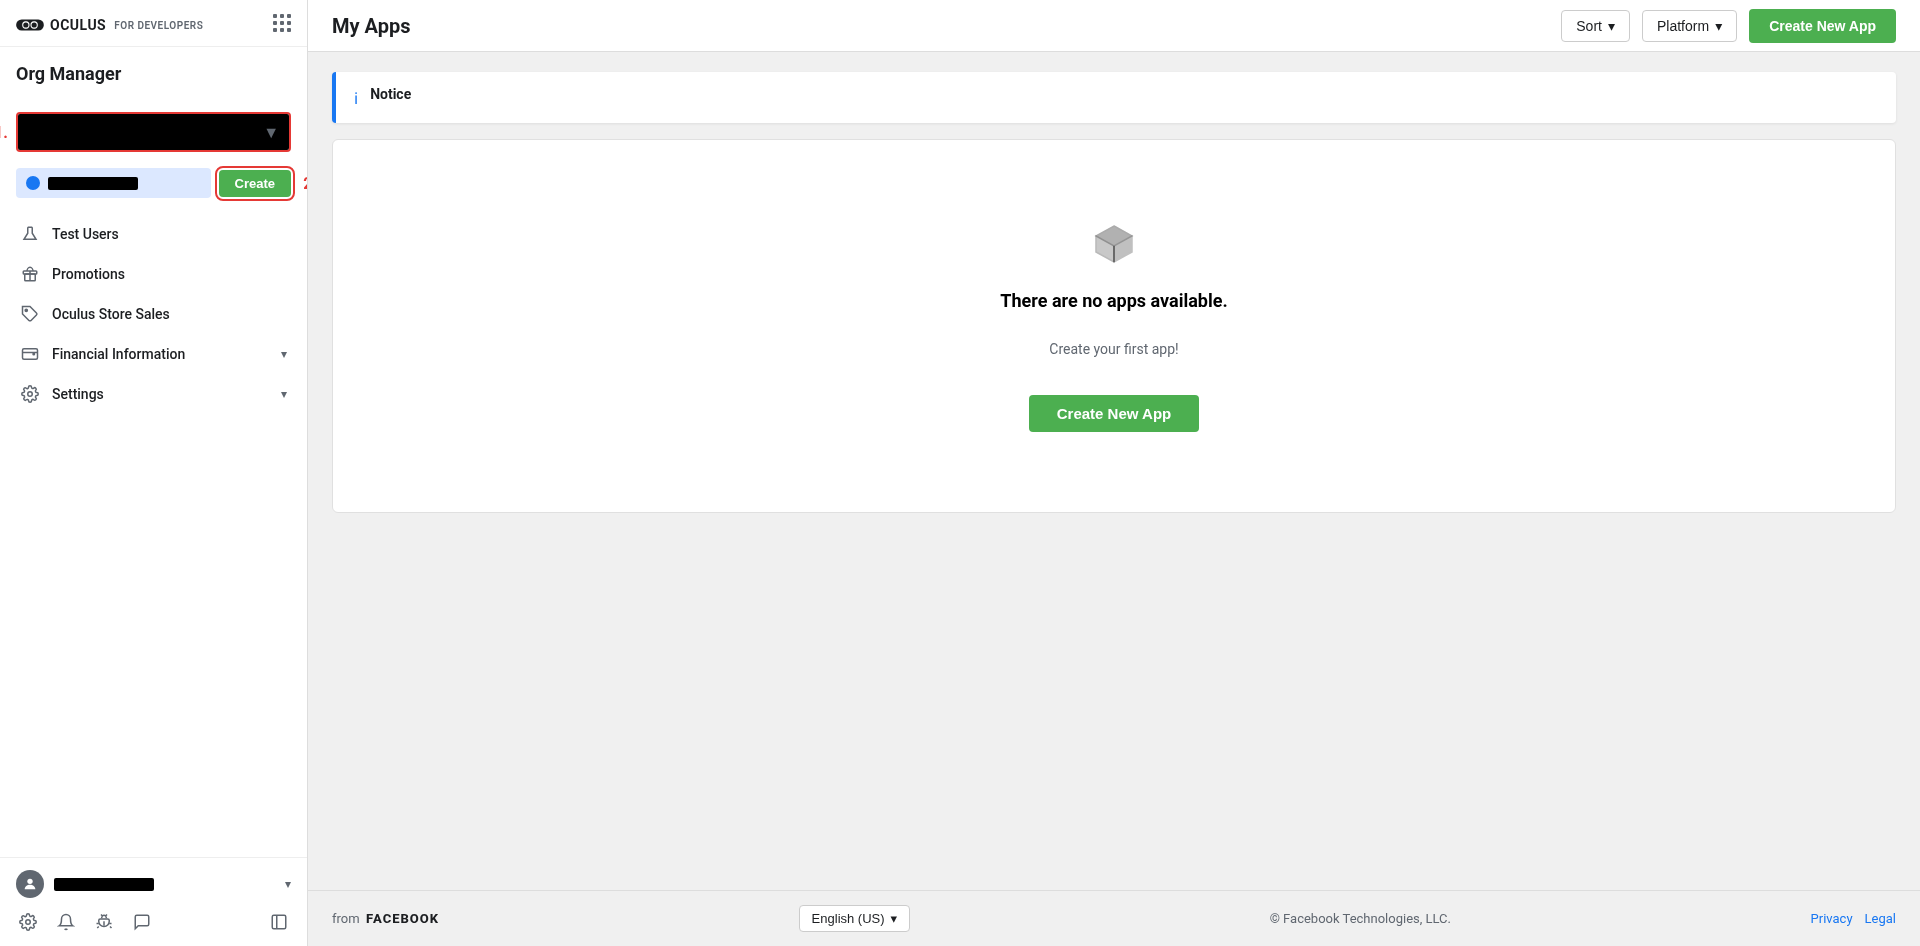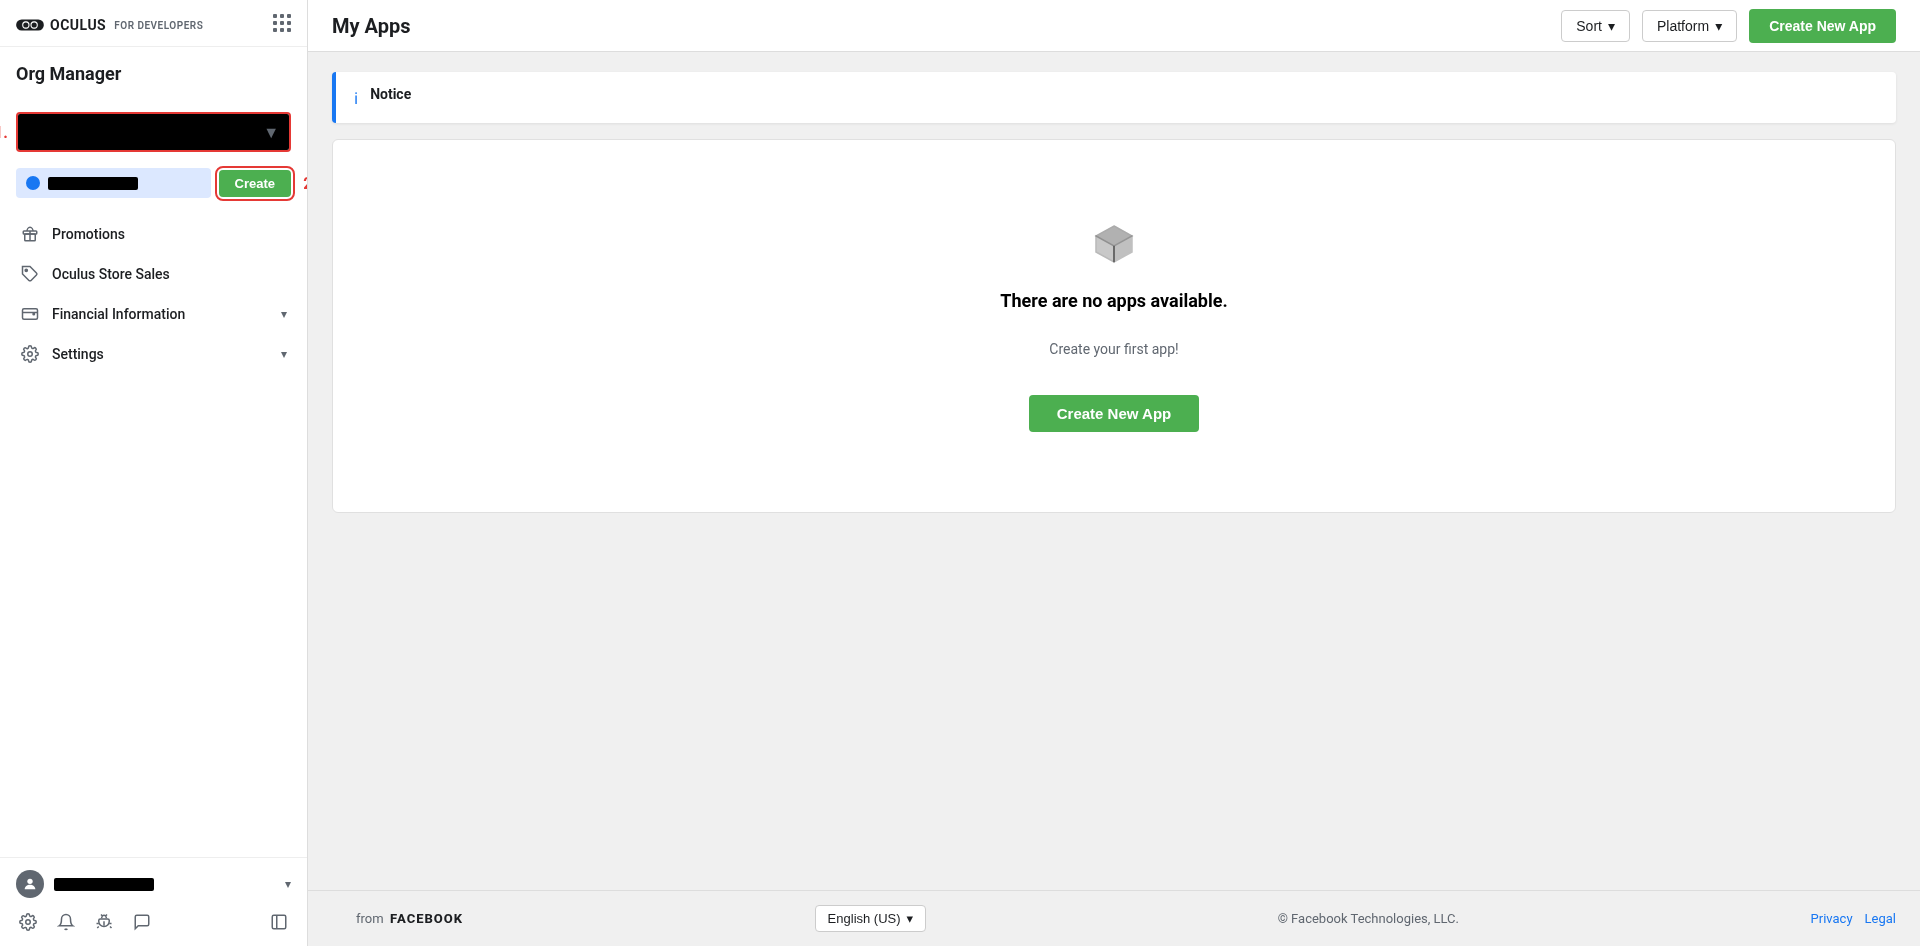--- a/index.html
+++ b/index.html
@@ -358,21 +358,20 @@
       padding: 14px 24px;
       display: flex;
       align-items: center;
       justify-content: space-between;
       flex-shrink: 0;
     }
 
     .footer-from {
       font-size: 13px;
       color: #606770;
-      margin-left: 24px;
     }
 
     .footer-from strong {
       font-weight: 800;
       color: #1c1e21;
       letter-spacing: 1px;
       text-transform: uppercase;
     }
 
     .footer-lang-btn {
@@ -465,20 +464,28 @@
           <div class="redacted-bar" style="width:90px; height:13px;"></div>
         </div>
         <div style="position:relative;">
           <button class="create-btn">Create</button>
           <span style="position:absolute; right:-26px; top:50%; transform:translateY(-50%); color:#e53935; font-size:16px; font-weight:700;">2.</span>
         </div>
       </div>
 
       <div class="nav-items">
 
+        <div class="nav-item">
+          <div class="nav-icon">
+            <svg width="18" height="18" viewBox="0 0 24 24" fill="none" stroke="currentColor" stroke-width="2">
+              <path d="M9 3h6M9 3v8l-5 8h16l-5-8V3"></path>
+            </svg>
+          </div>
+          <span class="nav-label">Test Users</span>
+        </div>
 
         <div class="nav-item">
           <div class="nav-icon">
             <svg width="18" height="18" viewBox="0 0 24 24" fill="none" stroke="currentColor" stroke-width="2">
               <rect x="3" y="8" width="18" height="4" rx="1"></rect>
                 <rect x="5" y="12" width="14" height="9" rx="1"></rect>
               <path d="M12 8V21M8 8c0-2 1.5-5 4-5s4 3 4 5"></path>
             </svg>
           </div>
           <span class="nav-label">Promotions</span>

